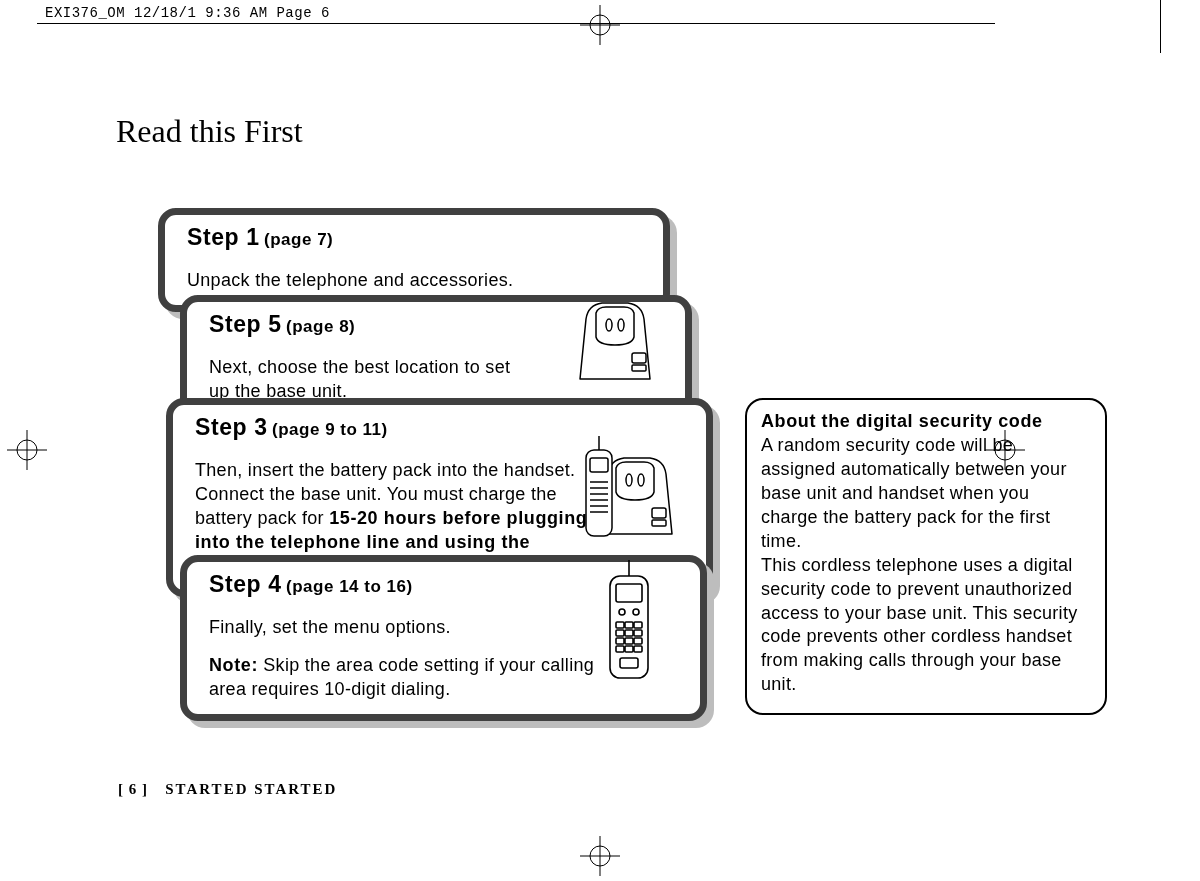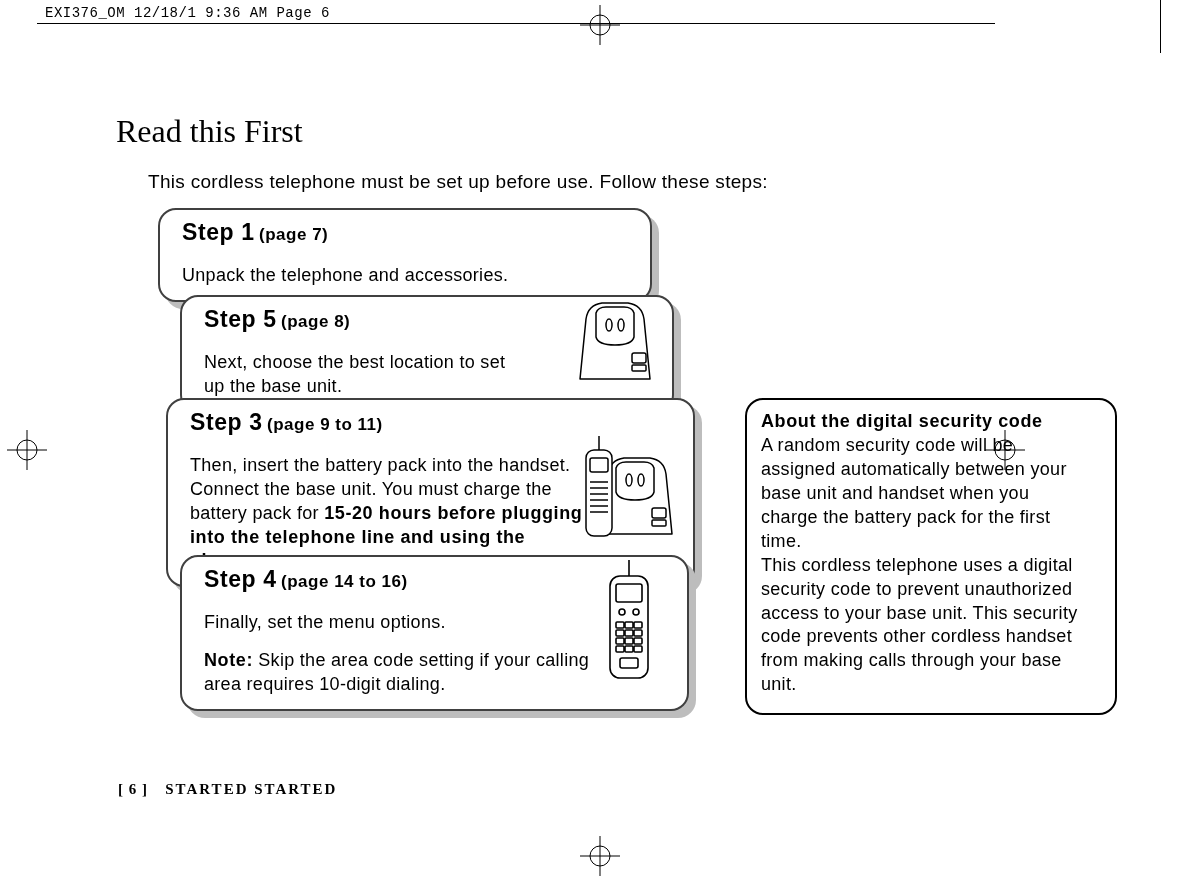--- a/index.html
+++ b/index.html
@@ -8,34 +8,34 @@
   .header-text{position:absolute;top:6px;left:45px;font:14px/1 "Courier New",monospace;letter-spacing:.5px}
   .vline{position:absolute;top:0;left:1160px;width:0;height:53px;border-left:1px solid #000}
   .reg{position:absolute;width:40px;height:40px}
   .reg.top{top:5px;left:580px}
   .reg.bottom{bottom:5px;left:580px}
   .reg.left{top:430px;left:7px}
   .reg.right{top:430px;right:7px}
   .reg svg{display:block}
   .title{position:absolute;top:115px;left:116px;font:32px/1 Georgia,"Times New Roman",serif}
   .intro{position:absolute;top:172px;left:148px;font:19px/1 "Trebuchet MS",sans-serif;letter-spacing:.3px}
-  .step{position:absolute;border:2px solid #404040;border-radius:18px;background:#fff;padding:10px 8px 12px 22px;box-shadow:7px 7px 0 #bdbdbd}
+  .step{position:absolute;border:7px solid #404040;border-radius:18px;background:#fff;padding:10px 16px 12px 22px;box-shadow:7px 7px 0 #bdbdbd}
   .step .hdr{font:bold 23px/1.1 "Trebuchet MS",sans-serif;letter-spacing:.6px}
   .step .pg{font:bold 17px/1 "Trebuchet MS",sans-serif;letter-spacing:.5px}
   .step .body{font:18px/1.32 "Trebuchet MS",sans-serif;letter-spacing:.3px;margin-top:19px}
   .step .body b{font-weight:bold;letter-spacing:.6px}
   .s1{top:208px;left:158px;width:460px}
   .s2{top:295px;left:180px;width:460px}
   .s3{top:398px;left:166px;width:495px}
   .s4{top:555px;left:180px;width:475px}
   .illus{position:absolute}
   .illus.base{top:295px;left:572px;width:86px;height:92px}
   .illus.base-hand{top:430px;left:580px;width:96px;height:116px}
   .illus.hand{top:558px;left:594px;width:70px;height:128px}
-  .about{position:absolute;top:398px;left:745px;width:330px;border:2px solid #000;border-radius:18px;padding:10px 24px 16px 14px;font:18px/1.33 "Trebuchet MS",sans-serif;letter-spacing:.3px}
+  .about{position:absolute;top:398px;left:745px;width:330px;border:2px solid #000;border-radius:18px;padding:10px 14px 16px 14px;font:18px/1.33 "Trebuchet MS",sans-serif;letter-spacing:.3px}
   .about .hdr{font-weight:bold;letter-spacing:.6px}
   .footer{position:absolute;top:782px;left:118px;font:bold 15px/1 Georgia,"Times New Roman",serif;letter-spacing:2px}
   .footer .pg{letter-spacing:1px}
 </style>
 </head>
 <body>
 
 <div class="page">
 
   <div class="header-line"></div>
@@ -65,21 +65,20 @@
   </div>
   <div class="reg right">
     <svg viewBox="0 0 40 40">
         <circle cx="20" cy="20" r="10" fill="none" stroke="#000" stroke-width="1"></circle>
         <line x1="0" y1="20" x2="40" y2="20" stroke="#000"></line>
         <line x1="20" y1="0" x2="20" y2="40" stroke="#000"></line>
       </svg>
   </div>
 
   <div class="title">Read this First</div>
-  <div class="intro">This cordless telephone must be set up before use. Follow these steps:</div>
 
   <div class="step s1">
     <span class="hdr">Step 1</span>
     <span class="pg">(page 7)</span>
     <div class="body">Unpack the telephone and accessories.</div>
   </div>
 
   <div class="step s2">
     <span class="hdr">Step 5</span>
     <span class="pg">(page 8)</span>

